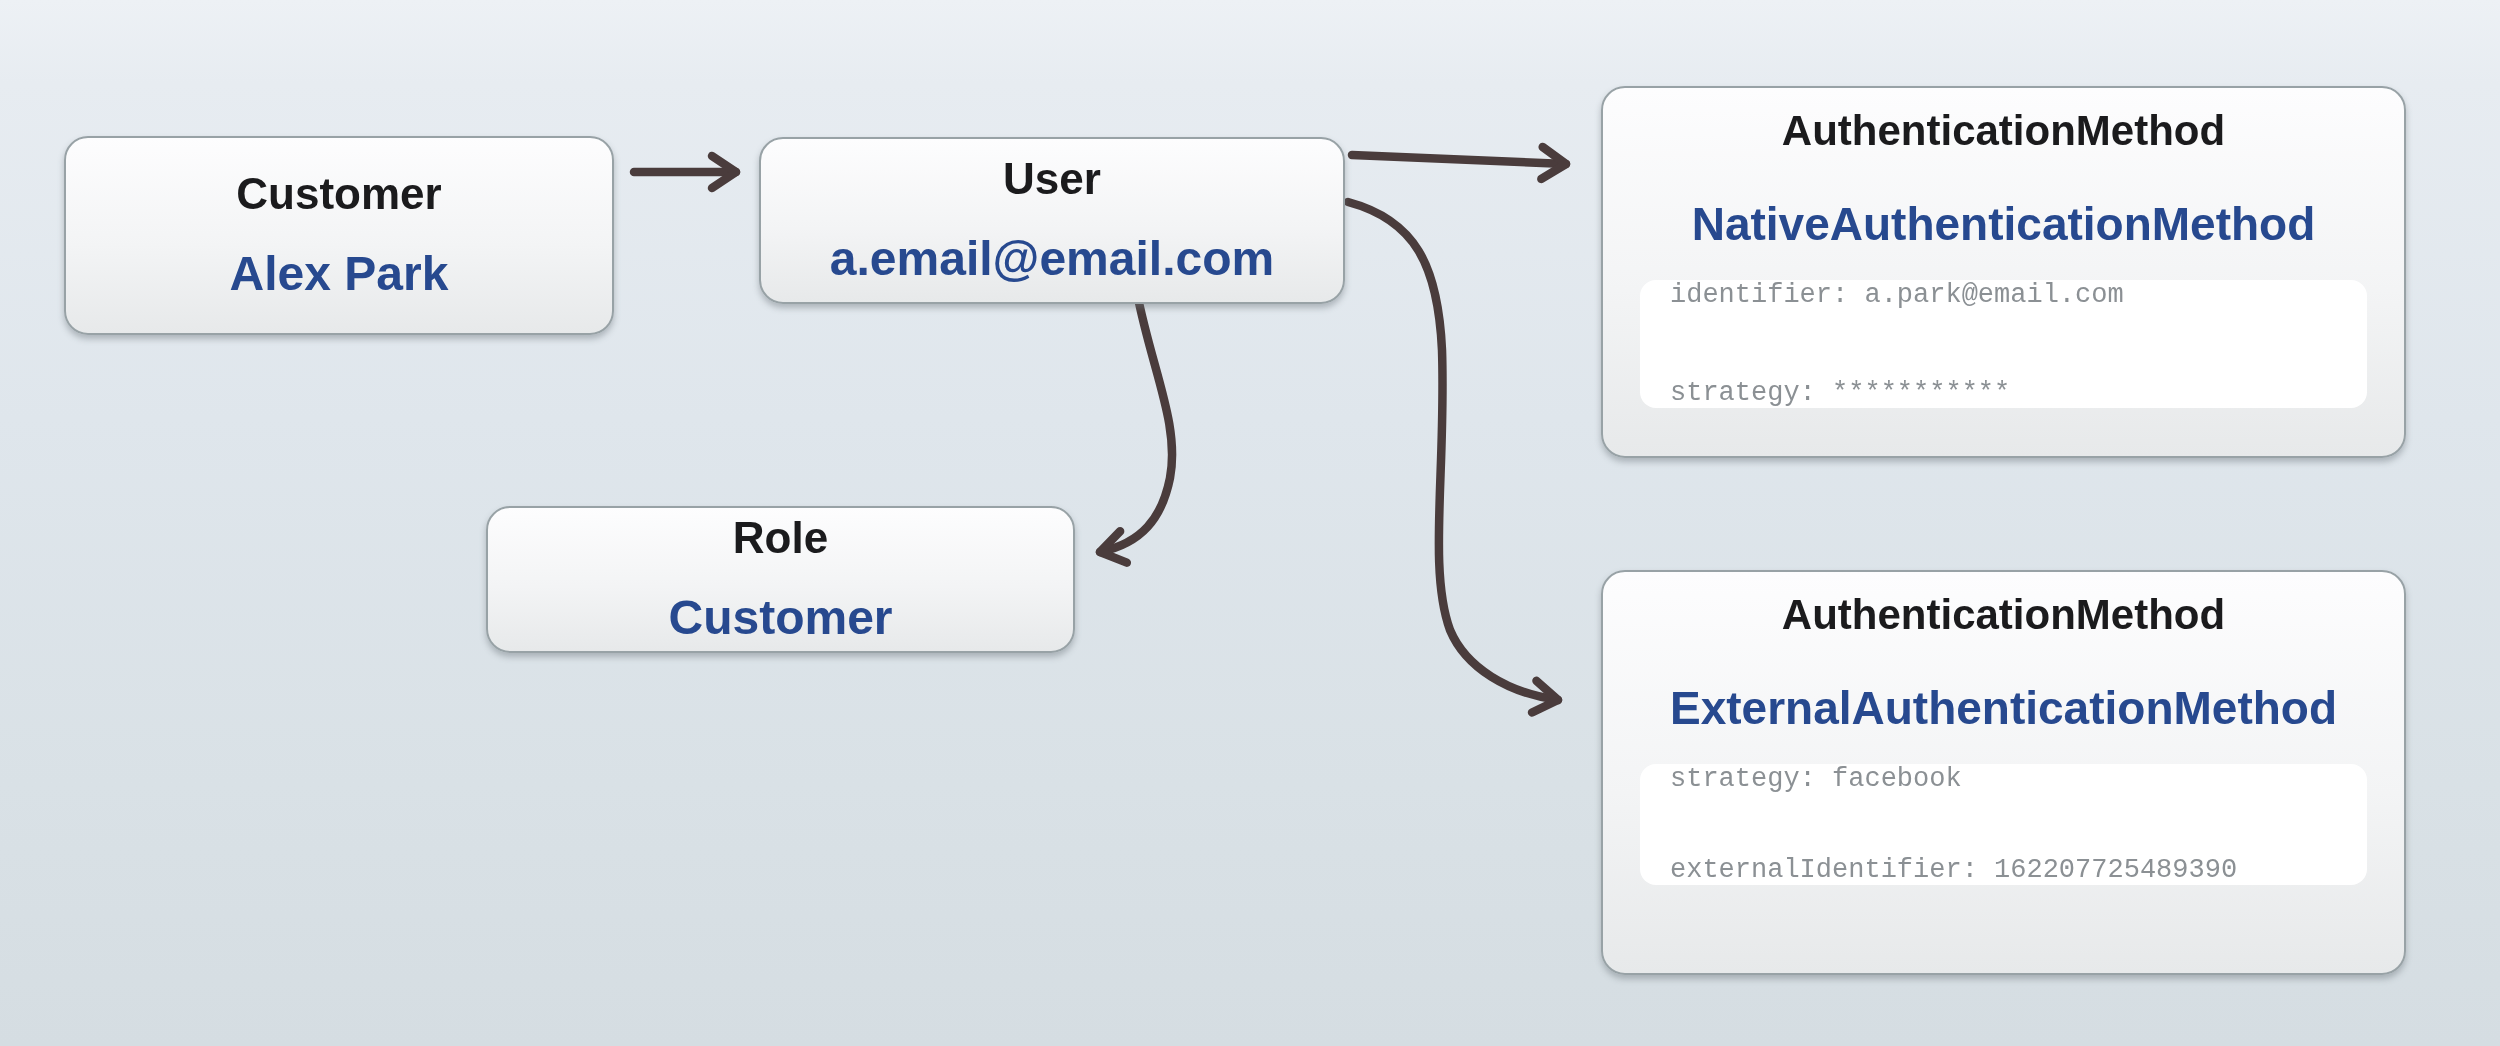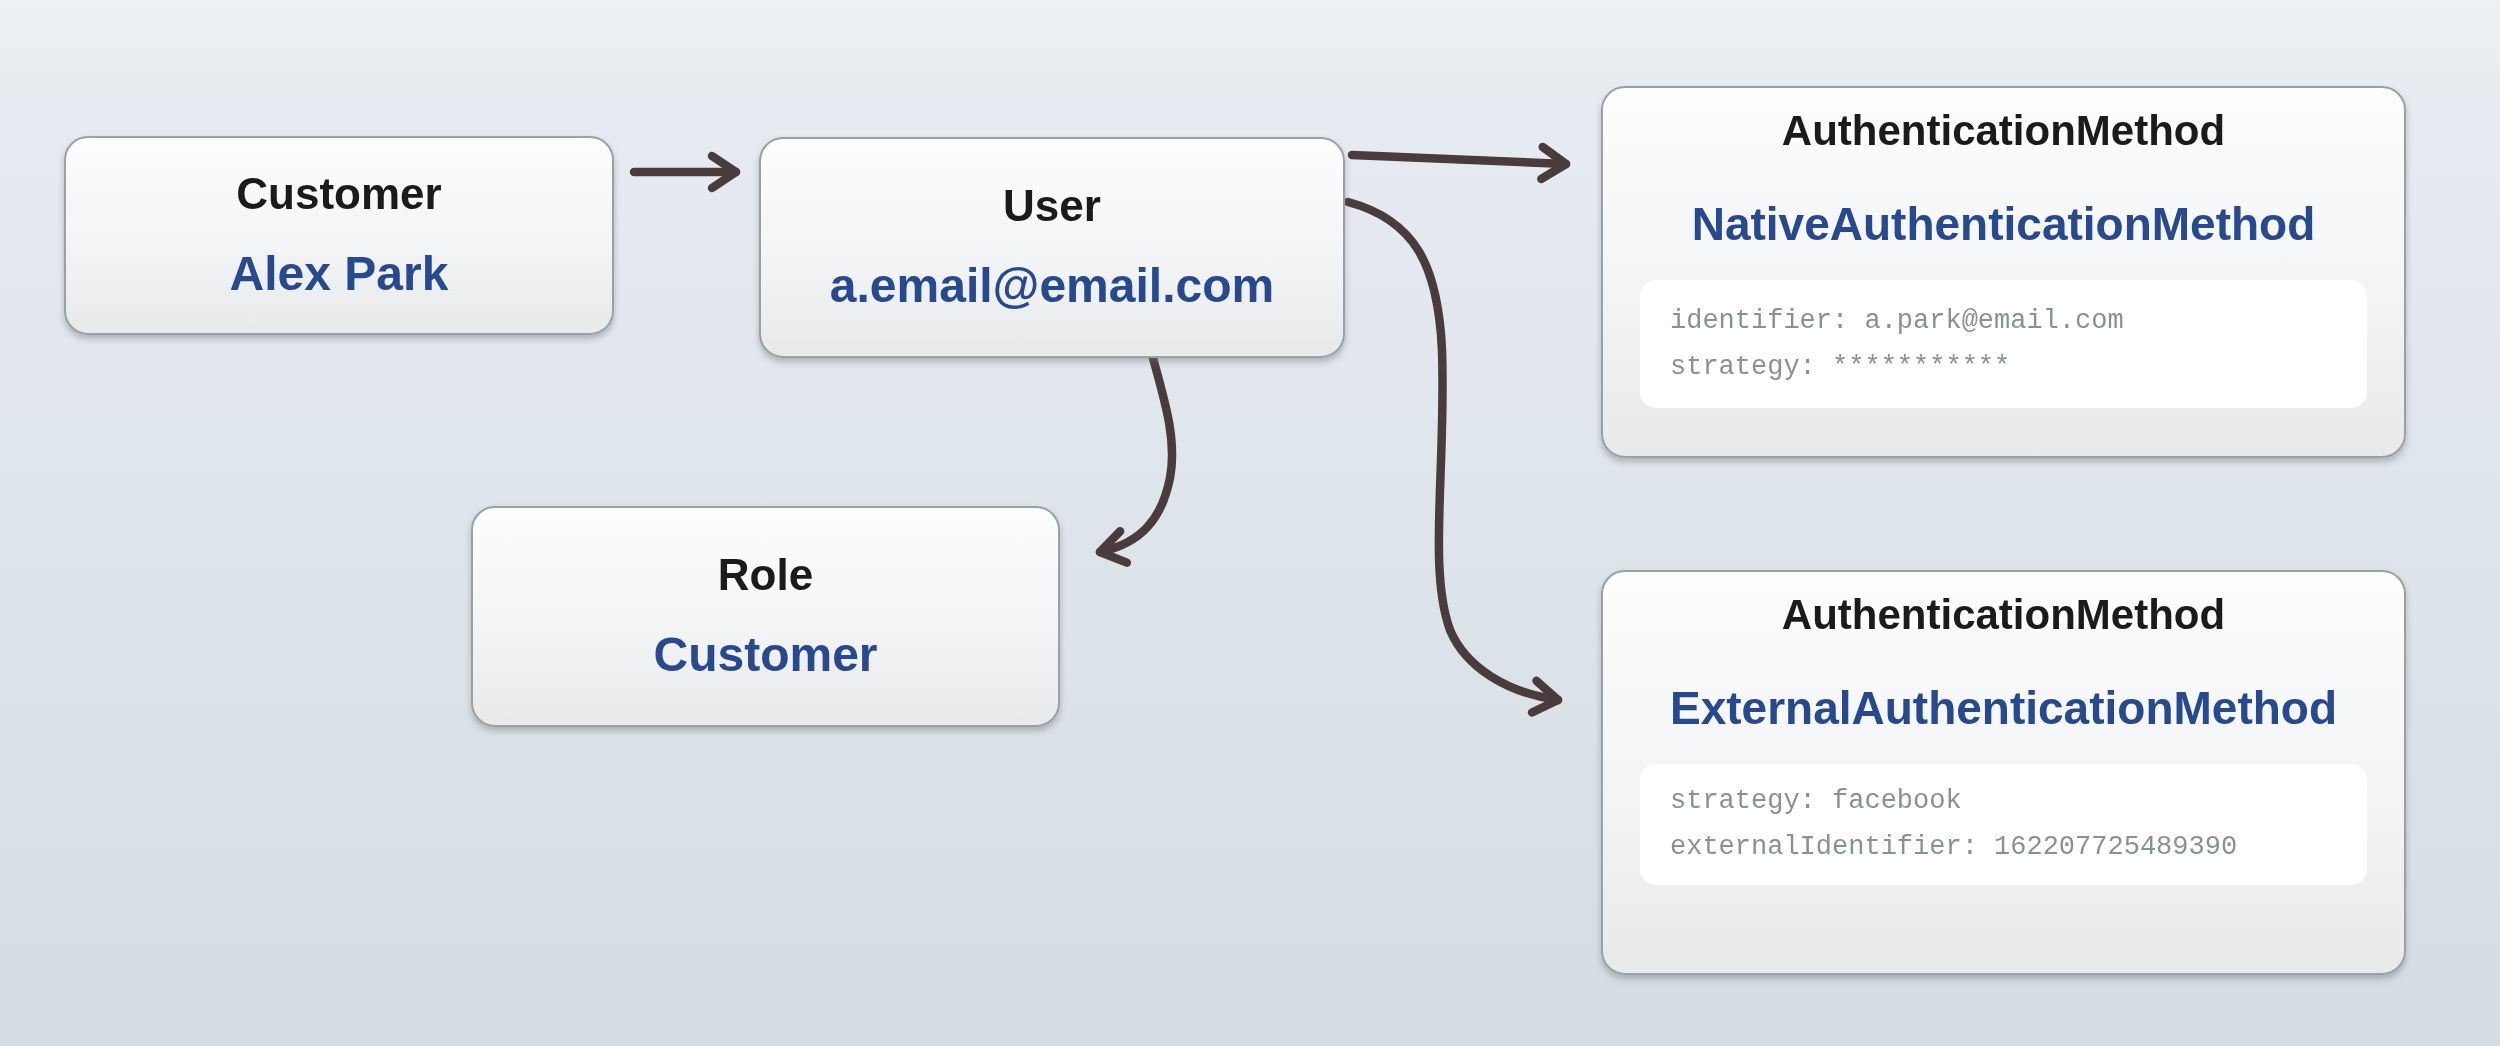--- a/index.html
+++ b/index.html
@@ -21,33 +21,33 @@
   .entity.auth   { padding-top:20px; gap:30px; }
 
   .entity-title   { font-size:44px; font-weight:bold; color:#1b1b1d; line-height:1.1; }
   .entity.auth .entity-title { font-size:42px; }
   .entity-value   { font-size:48px; font-weight:bold; color:#27498f; line-height:1.1; }
   .entity-subtitle{ font-size:46px; font-weight:bold; color:#27498f; line-height:1.1;margin-top:15px; }
 
   .attrs {
     background:#ffffff; border-radius:16px;
     width:727px; box-sizing:border-box; padding-left:30px;
-    display:flex; flex-direction:column; justify-content:center; gap:16px;
+    display:flex; flex-direction:column; justify-content:space-between; gap:16px;
   }
   .attrs.native   { height:128px; }
   .attrs.external { height:121px; }
   .attr-line {
     font-family:"Liberation Mono", monospace;
     font-size:27px; color:#8b9094; white-space:pre;
   }
 
   
   .node-customer { left:64px;  top:88px;  width:550px; height:199px; }
-  .node-user     { left:759px; top:89px;  width:586px; height:221px; }
-  .node-role     { left:471px; top:458px; width:589px; height:221px; }
+  .node-user     { left:759px; top:89px;  width:586px; height:167px; }
+  .node-role     { left:486px; top:458px; width:589px; height:147px; }
   .node-native   { left:1601px; top:86px;  width:805px; height:372px; }
   .node-external { left:1601px; top:570px; width:805px; height:405px; }
 
   .edge-layer { position:absolute; left:0; top:0; width:2500px; height:1046px; pointer-events:none; }
   .edge { fill:none; stroke:#4a3c3c; stroke-width:8.5px; stroke-linecap:round; }
 </style>
 </head>
 <body>
 
 <div class="canvas">

